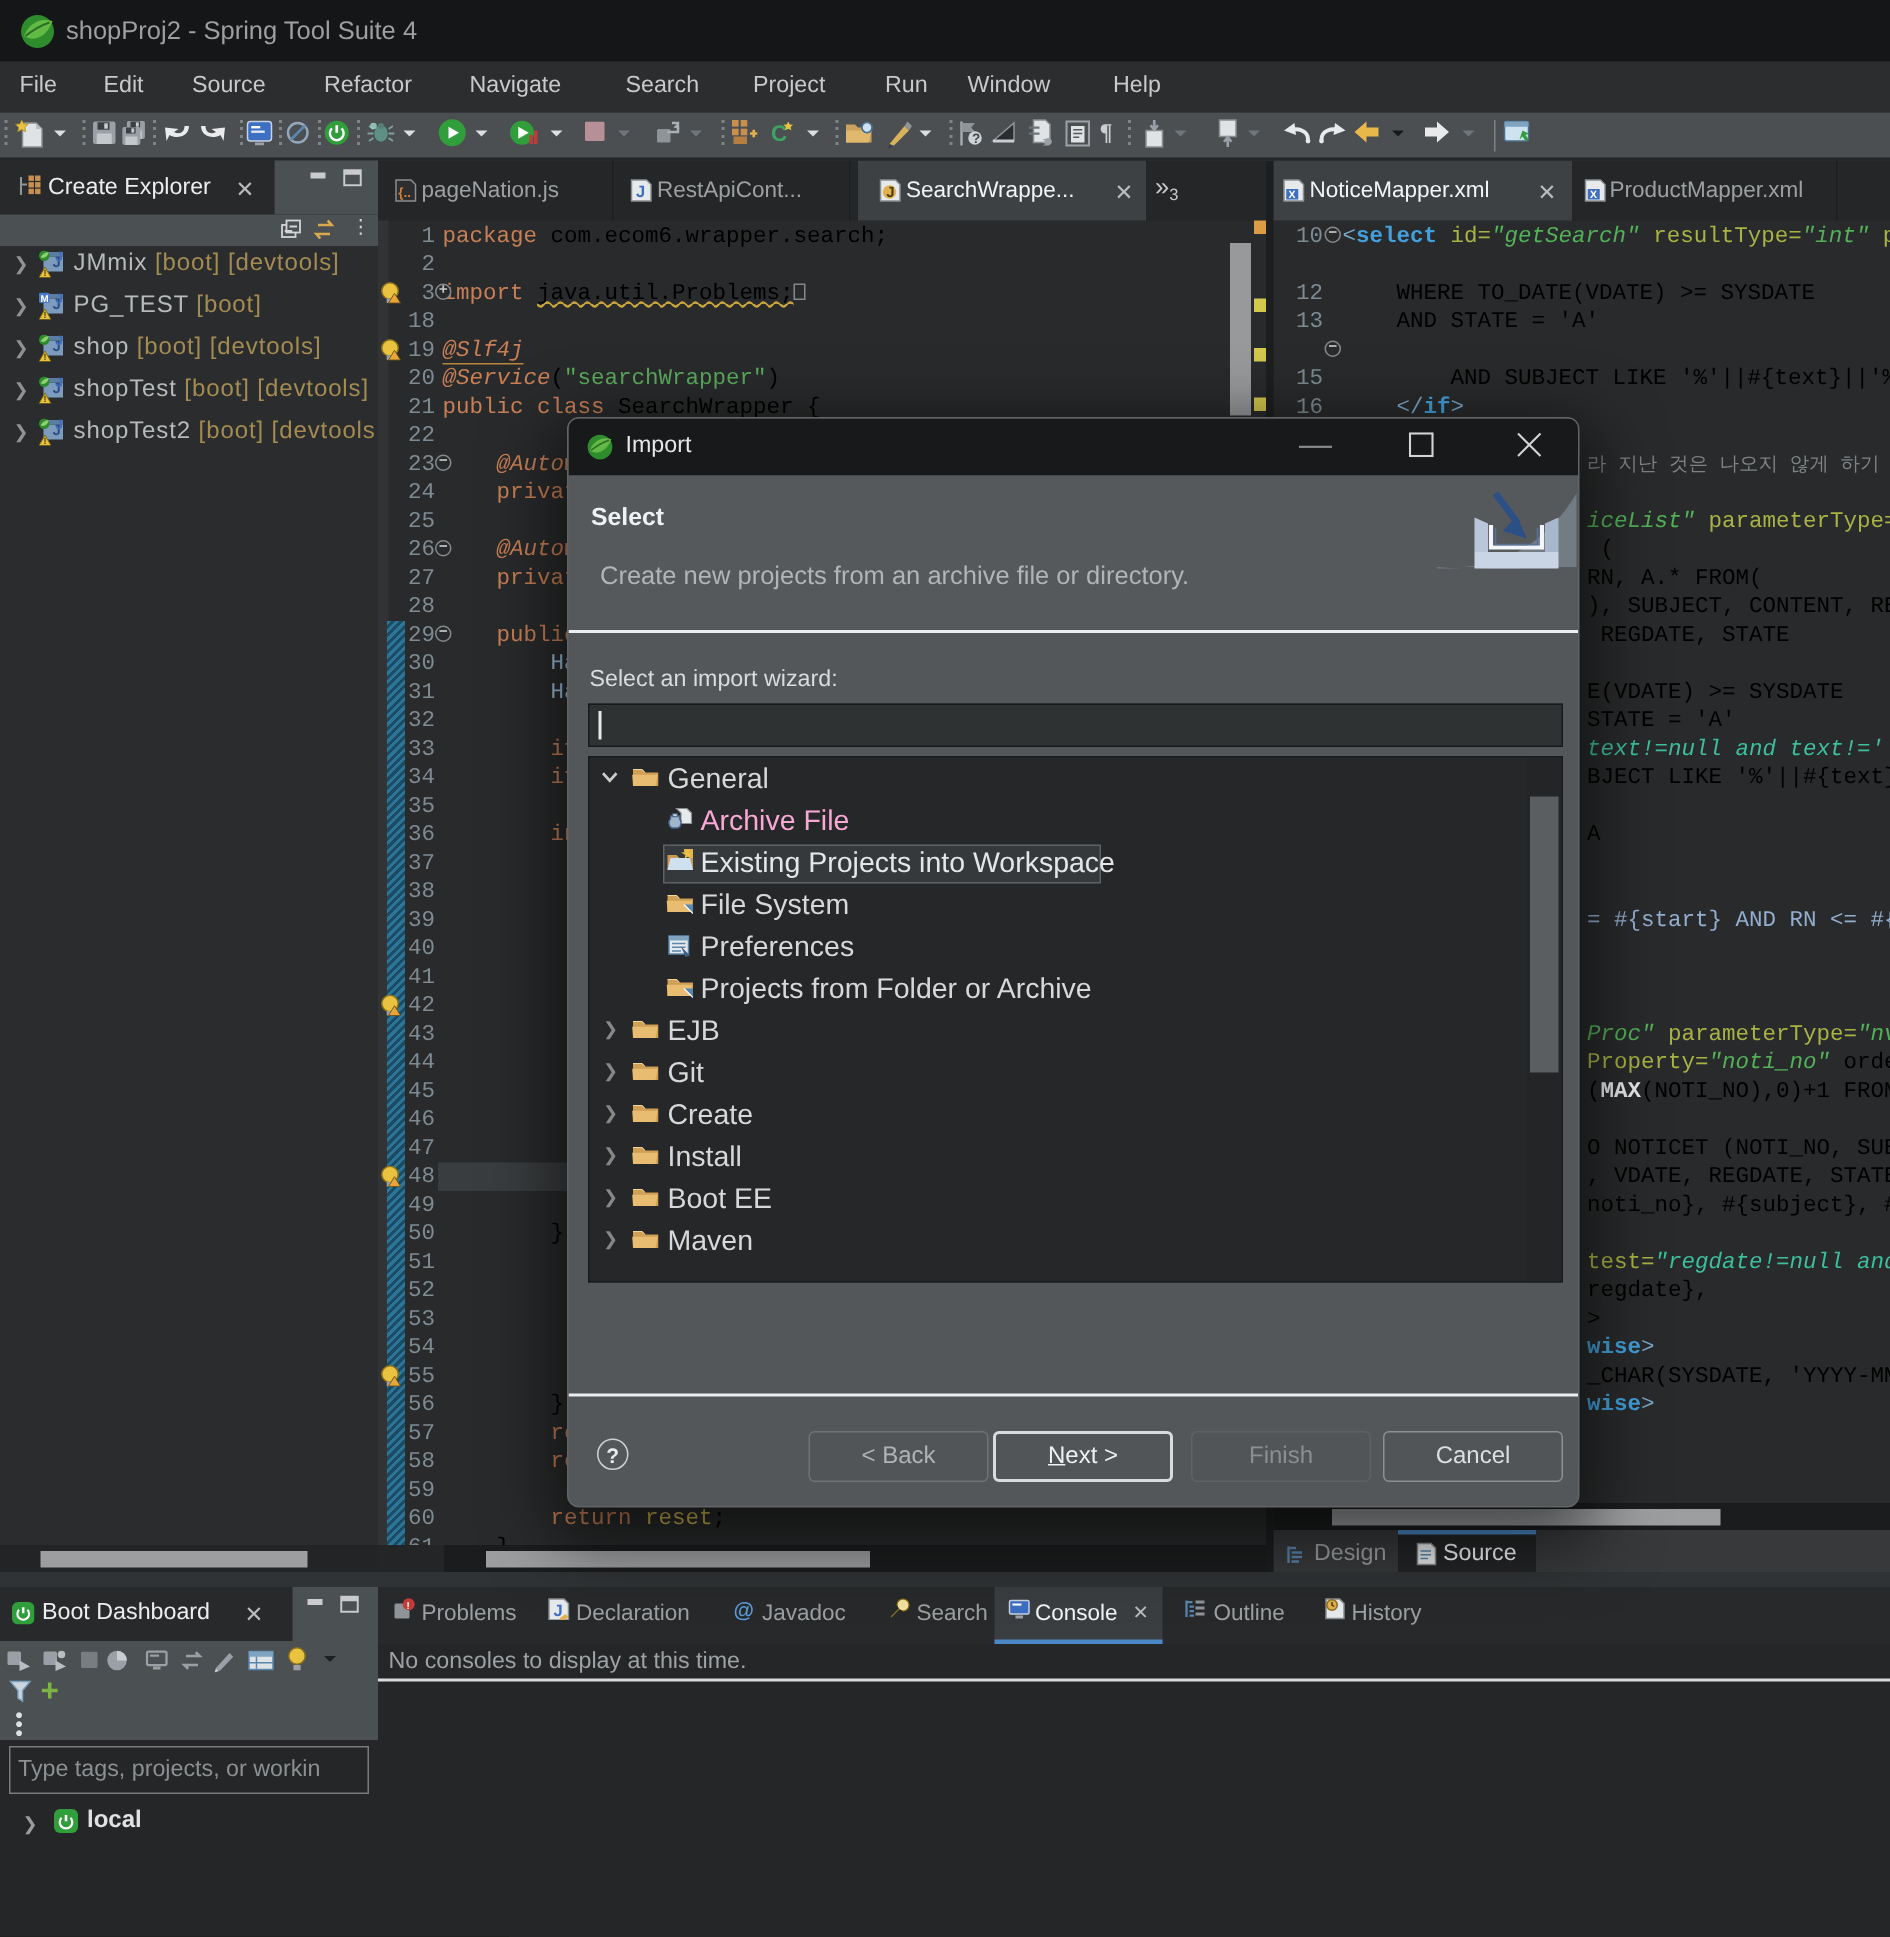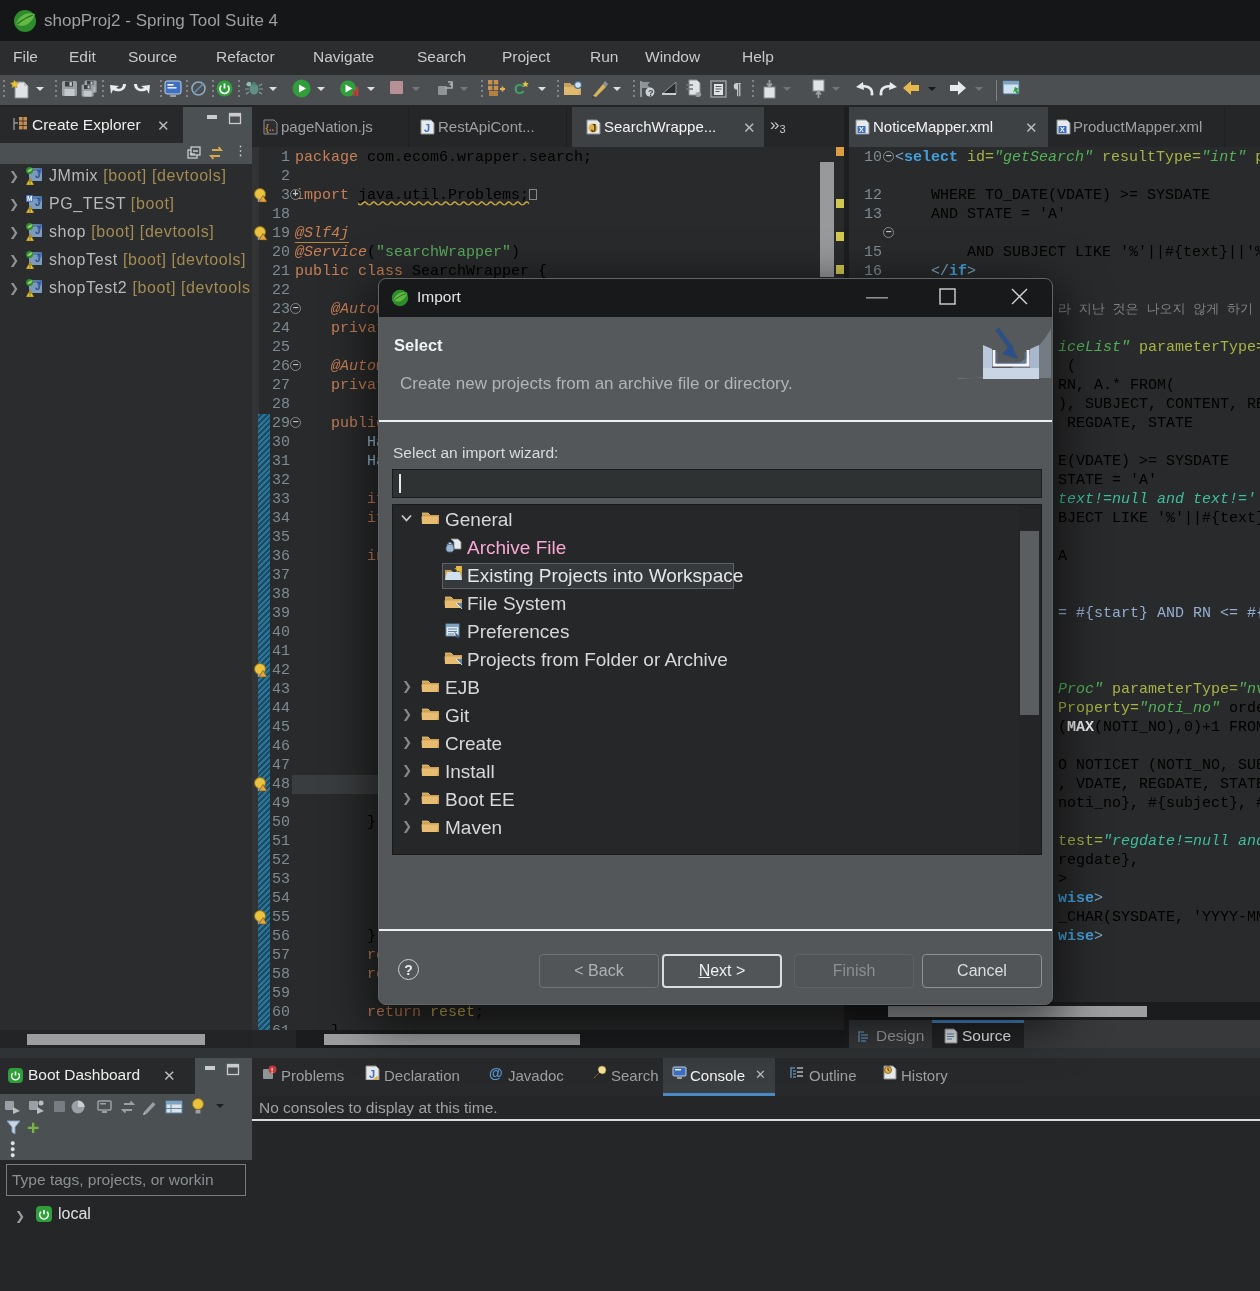--- a/index.html
+++ b/index.html
@@ -591,21 +591,21 @@
     </svg>
 <div class="a" style="left:27px;top:58px;color:#7cb342;font-size:21px;font-weight:bold">+</div>
 <div class="a" style="left:10px;top:82px;color:#dfe1e2;font-size:9px;line-height:6px">●<br>●<br>●</div>
 <div class="a" style="left:6px;top:106px;width:240px;height:32px;border:1.5px solid #787b7d;color:#8d9092;font-size:15.5px;line-height:29px;padding-left:5px;white-space:nowrap;overflow:hidden">Type tags, projects, or workin</div>
 <div class="a" style="left:15px;top:151px;color:#9a9d9f;font-size:12px">❯</div>
 <svg class="a" style="left:36px;top:148px" width="16" height="16" viewBox="0 0 16 16">
       <rect width="16" height="16" rx="4" fill="#2f9e3b"></rect>
       <path d="M8 4v4.2" stroke="#fff" stroke-width="1.7"></path>
       <path d="M5 5.8a4.2 4.2 0 1 0 6 0" fill="none" stroke="#fff" stroke-width="1.5"></path>
     </svg>
-<div class="a" style="left:58px;top:147px;font-size:16px;font-weight:normal;color:#dfe1e2">local</div>
+<div class="a" style="left:58px;top:147px;font-size:16px;font-weight:bold;color:#dfe1e2">local</div>
 </div>
 <div class="a" style="left:252px;top:1058px;width:1008px;height:233px;background:#242627">
 <div class="a" style="left:0;top:0;width:1008px;height:38px;background:#27292a"></div>
 <svg class="a" style="left:10px;top:7px" width="15" height="15" viewBox="0 0 15 15">
       <rect x="1" y="4" width="10" height="10" rx="1" fill="#8f9499"></rect>
       <circle cx="10.5" cy="4.5" r="4" fill="#c23b3b"></circle>
       <text x="9" y="7.5" font-size="6.5" font-weight="bold" fill="#fff">!</text>
     </svg>
 <div class="a tabtxt" style="left:29px;top:9px">Problems</div>
 <svg class="a" style="left:113px;top:7px" width="15" height="15" viewBox="0 0 15 15">

